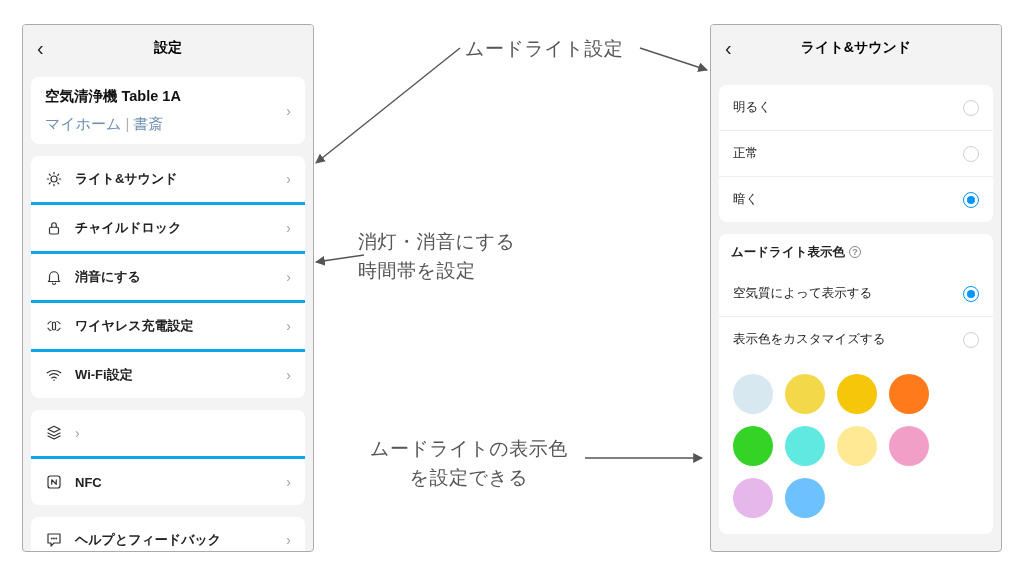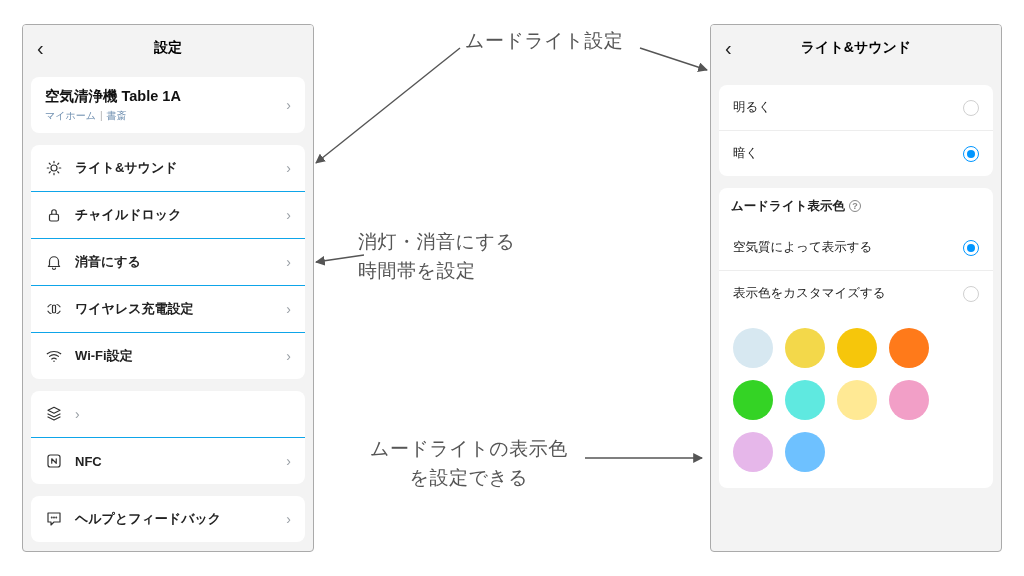--- a/index.html
+++ b/index.html
@@ -54,39 +54,39 @@
     border-radius: 8px;
     padding: 10px 14px;
     margin: 6px 0 12px 0;
     display: flex;
     align-items: center;
     justify-content: space-between;
     cursor: pointer;
   }
   .device-row .txt .name { font-size: 14.5px; font-weight: 700; color: #111; }
   .device-row .txt .loc  {
-    font-size: 10px; color: #6f8fb0; margin-top: 3px;
+    font-size: 15px; color: #6f8fb0; margin-top: 9px;
   }
   .device-row .txt .loc .sep { color:#b0b0b0; margin: 0 4px; }
 
   .group {
     background: #fff;
     border-radius: 8px;
     margin-bottom: 12px;
     overflow: hidden;
   }
   .group .row {
     display: flex;
     align-items: center;
     padding: 14px 14px;
     gap: 12px;
     cursor: pointer;
     position: relative;
   }
-  .group .row + .row { border-top: 1px solid #0ea5e9; }
+  .group .row + .row { border-top: 3px solid #0ea5e9; }
   .group .row .ico {
     width: 18px; height: 18px;
     display: flex; align-items:center; justify-content:center;
     color:#333;
   }
   .group .row .ico svg { width: 18px; height: 18px; stroke:#333; fill:none; stroke-width:1.6; stroke-linecap:round; stroke-linejoin:round; }
   .group .row .lbl { flex: 1; font-size: 13px; font-weight: 600; color:#222; }
   .chev { font-size: 14px; color: #9aa0a6; }
 
   
@@ -263,20 +263,24 @@
   <div class="nav">
     <span class="back">‹</span>
     <span class="title">ライト&amp;サウンド</span>
   </div>
 
   <div class="pr-body">
 
     <div class="group" style="margin-top:14px;">
       <div class="opt-row">
         <span class="olbl">明るく</span>
+        <span class="radio"></span>
+      </div>
+      <div class="opt-row">
+        <span class="olbl">正常</span>
         <span class="radio"></span>
       </div>
       <div class="opt-row">
         <span class="olbl">暗く</span>
         <span class="radio on"></span>
       </div>
     </div>
 
     <div class="group">
       <div class="section-label">
@@ -299,21 +303,21 @@
           <div class="sw" style="background: rgb(95, 233, 224);"></div>
           <div class="sw" style="background: rgb(255, 233, 148);"></div>
           <div class="sw" style="background: rgb(242, 159, 199);"></div>
           <div class="sw" style="background: rgb(230, 183, 234);"></div>
           <div class="sw" style="background: rgb(110, 193, 255);"></div>
         </div>
     </div>
   </div>
 </div>
 
-<div class="anno" style="left:465px; top:27px;">ムードライト設定</div>
+<div class="anno" style="left:465px; top:35px;">ムードライト設定</div>
 
 <div class="anno" style="left:358px; top:228px;">
   <span>消灯・消音にする</span><br><span>時間帯を設定</span>
 </div>
 
 <div class="anno" style="left:370px; top:435px;text-align:center;">
   <span>ムードライトの表示色</span><br><span>を設定できる</span>
 </div>
 
 <svg class="arrow" width="1024" height="576">

